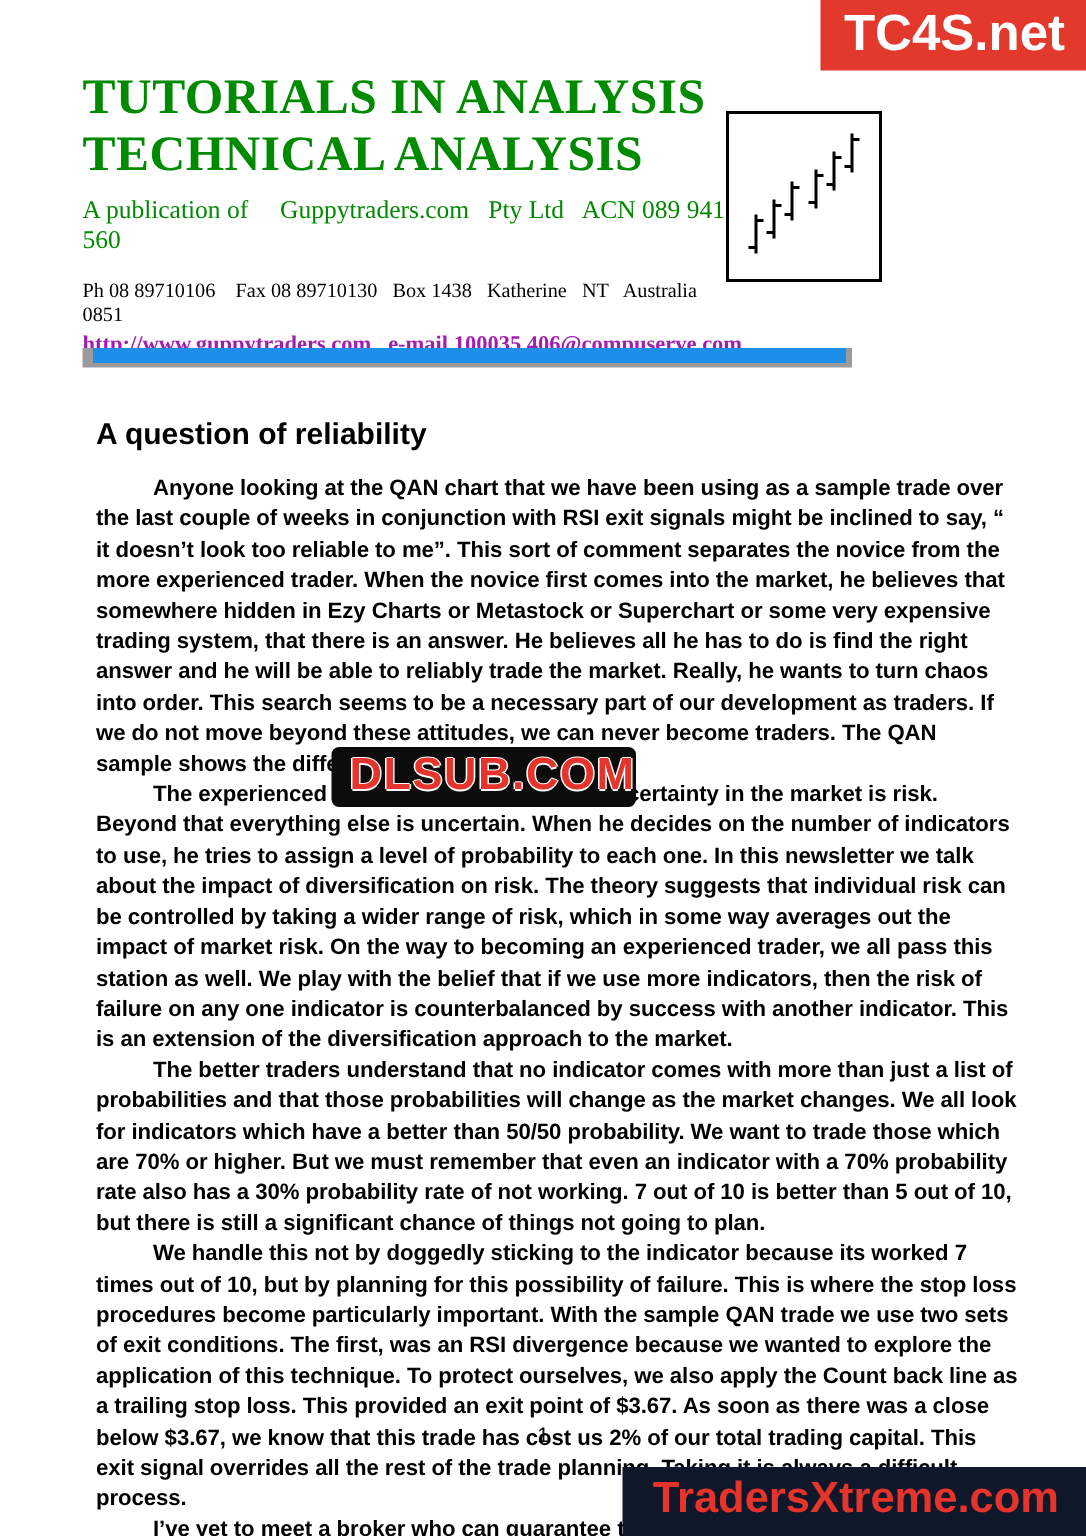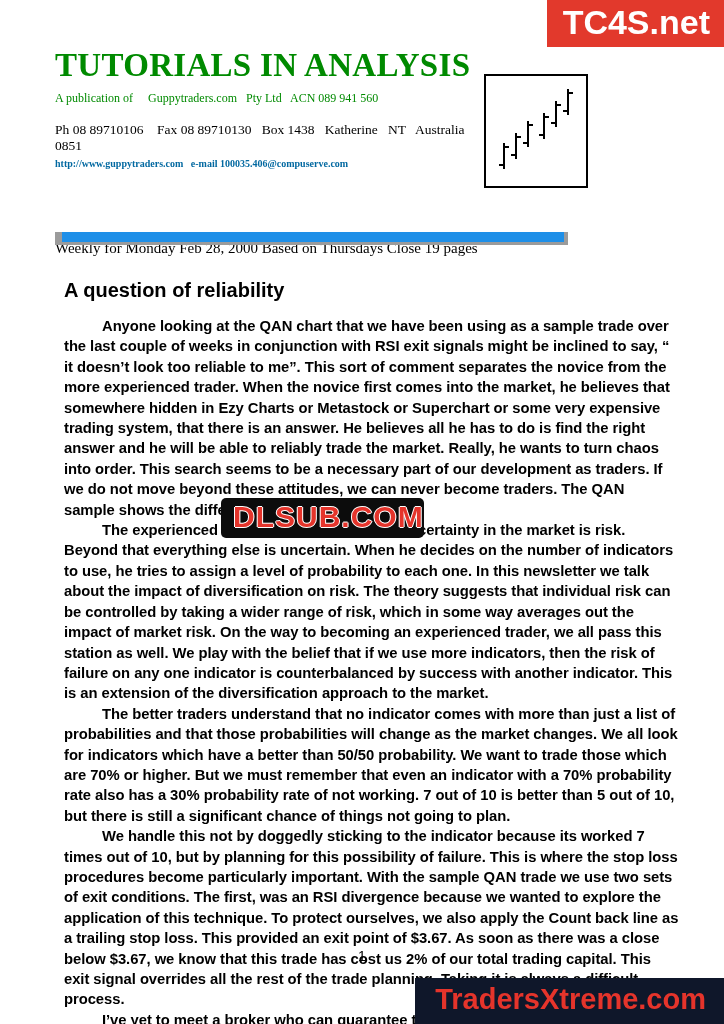--- a/index.html
+++ b/index.html
@@ -16,23 +16,23 @@
     font-family:"Liberation Sans", sans-serif; font-weight:bold;
     font-size:34px; line-height:1; padding:5px 14px 8px 16px;
   }
 
   
   .masthead { position:absolute; left:55px; top:46px; width:440px; }
   .title-line {
     color:#008a00; font-weight:bold; font-size:33px; line-height:1.16;
     letter-spacing:0.3px;
   }
-  .pub-line  { color:#008a00; font-size:12px; margin-top:7px; white-space:pre-wrap; }
+  .pub-line  { color:#008a00; font-size:17px; margin-top:7px; white-space:pre-wrap; }
   .contact-line { color:#000; font-size:13.5px; margin-top:16px; white-space:pre-wrap; }
-  .web-line  { color:#0369a1; font-size:10px; font-weight:bold; margin-top:4px; white-space:pre-wrap; }
+  .web-line  { color:#a21caf; font-size:15px; font-weight:bold; margin-top:4px; white-space:pre-wrap; }
 
   
   .chart-box {
     position:absolute; left:484px; top:74px; width:100px; height:110px;
     border:2px solid #000; background:#fff;
     display:flex; align-items:center; justify-content:center;
   }
 
   .issue-block {
     position:absolute; left:55px; top:194px;
@@ -89,38 +89,38 @@
 </style>
 </head>
 <body>
 
 <div class="page">
 
   <div class="logo-top">TC4S.net</div>
 
   <div class="masthead">
     <div class="title-line">TUTORIALS IN ANALYSIS</div>
+    <div class="title-line">TECHNICAL ANALYSIS</div>
     <div class="pub-line">A publication of     Guppytraders.com   Pty Ltd   ACN 089 941 560</div>
     <div class="contact-line">Ph 08 89710106    Fax 08 89710130   Box 1438   Katherine   NT   Australia   0851</div>
     <div class="web-line">http://www.guppytraders.com   e-mail 100035.406@compuserve.com</div>
   </div>
 
   <div class="chart-box">
     <svg width="92" height="100" viewBox="0 0 92 100" aria-hidden="true">
       <path d="M14 88 V62 M9 84 H14 M14 66 H19
                M26 78 V52 M21 74 H26 M26 56 H31
                M38 66 V40 M33 62 H38 M38 44 H43
                M54 58 V32 M49 54 H54 M54 36 H59
                M66 46 V20 M61 42 H66 M66 24 H71
                M78 34 V8  M73 30 H78 M78 12 H83" stroke="#000" stroke-width="2" fill="none"></path>
     </svg>
   </div>
 
   <div class="issue-block">
-    <div>Weekly for Monday Feb 28, 2000 Based on Thursdays Close 19 pages</div>
   </div>
 
   <div class="divider">
     <div class="divider-blue"></div>
   </div>
 
   <div class="article">
     <h2>A question of reliability</h2>
     <p>Anyone looking at the QAN chart that we have been using as a sample trade over the last couple of weeks in conjunction with RSI exit signals might be inclined to say, “ it doesn’t look too reliable to me”.  This sort of comment separates the novice from the more experienced trader.  When the novice first comes into the market, he believes that somewhere hidden in Ezy Charts or Metastock or Superchart or some very expensive trading system, that there is an answer.  He believes all he has to do is find the right answer and he will be able to reliably trade the market.  Really, he wants to turn chaos into order.  This search seems to be a necessary part of our development as traders.  If we do not move beyond these attitudes, we can never become traders.  The QAN sample shows the difference.</p>
     <p>The experienced trader realises that the only certainty in the market is risk.  Beyond that everything else is uncertain.  When he decides on the number of indicators to use, he tries to assign a level of probability to each one.  In this newsletter we talk about the impact of diversification on risk.  The theory suggests that individual  risk can be controlled by taking a wider range of risk, which in some way averages out the impact of market risk.  On the way to becoming an experienced trader, we all pass this station as well.  We play with the belief that if we use more indicators, then the risk of failure on any one indicator is counterbalanced by success with another indicator.  This is an extension of the diversification approach to the market.</p>

